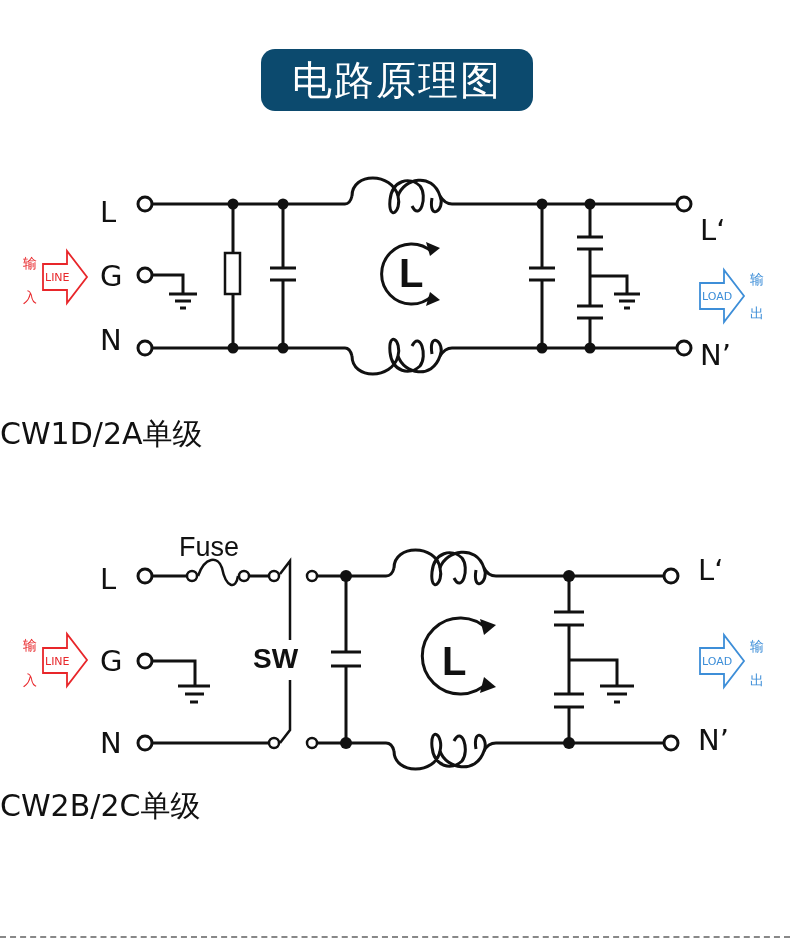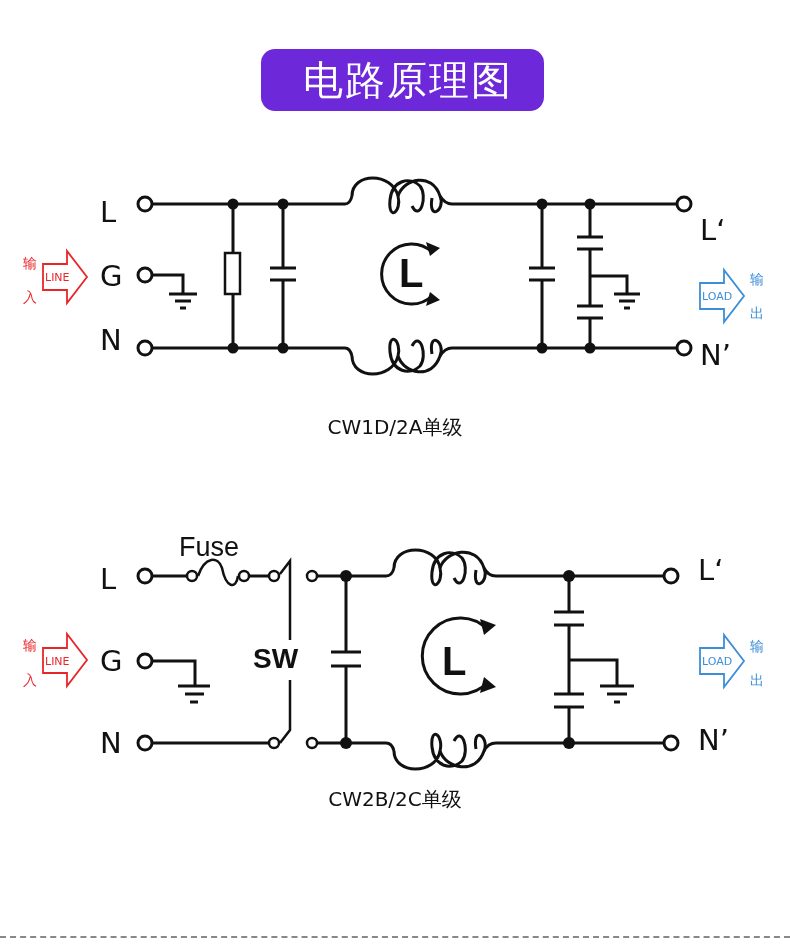--- a/index.html
+++ b/index.html
@@ -1,22 +1,22 @@
 <!DOCTYPE html>
 <html><head>
 <meta charset="utf-8">
 <style>
   html, body { margin: 0; padding: 0; background: #ffffff; }
   body { width: 790px; height: 950px; position: relative; overflow: hidden;
          font-family: "DejaVu Sans", sans-serif; }
   .title-badge { position: absolute; left: 261px; top: 49px; width: 272px; height: 62px;
-                 background: #6d28d9; border-radius: 14px; display: flex; align-items: center;
-                 justify-content: center; color: #fff; font-size: 40px; letter-spacing: 2px; padding-left: 11px; }
+                 background: #0c4a6e; border-radius: 14px; display: flex; align-items: center;
+                 justify-content: center; color: #fff; font-size: 40px; letter-spacing: 2px; }
   svg.diagram { position: absolute; left: 0; }
-  .caption { position: absolute; left: 0; width: 790px; text-align: center; font-size: 20px; color: #111; }
+  .caption { position: absolute; left: 0; width: 790px; font-size: 30px; color: #111; }
   .divider { position: absolute; left: 0; top: 936px; width: 790px; height: 0; border-top: 2px dashed #888; }
   .term-label { font-family: "DejaVu Sans", sans-serif; font-size: 29px; fill: #111; }
   .fuse-label { font-family: "Liberation Sans", sans-serif; font-size: 27px; fill: #111; }
   .sw-label { font-family: "Liberation Sans", sans-serif; font-size: 28px; font-weight: bold; fill: #111; }
   .tag-text { font-family: "DejaVu Sans", sans-serif; font-size: 11px; }
   .cn-red { font-family: "DejaVu Sans", sans-serif; font-size: 14px; fill: #e8262a; }
   .cn-blue { font-family: "DejaVu Sans", sans-serif; font-size: 14px; fill: #3d8ed8; }
   .L-big { font-family: "Liberation Sans", sans-serif; font-weight: bold; font-size: 40px; fill: #111; }
 </style>
 </head>

